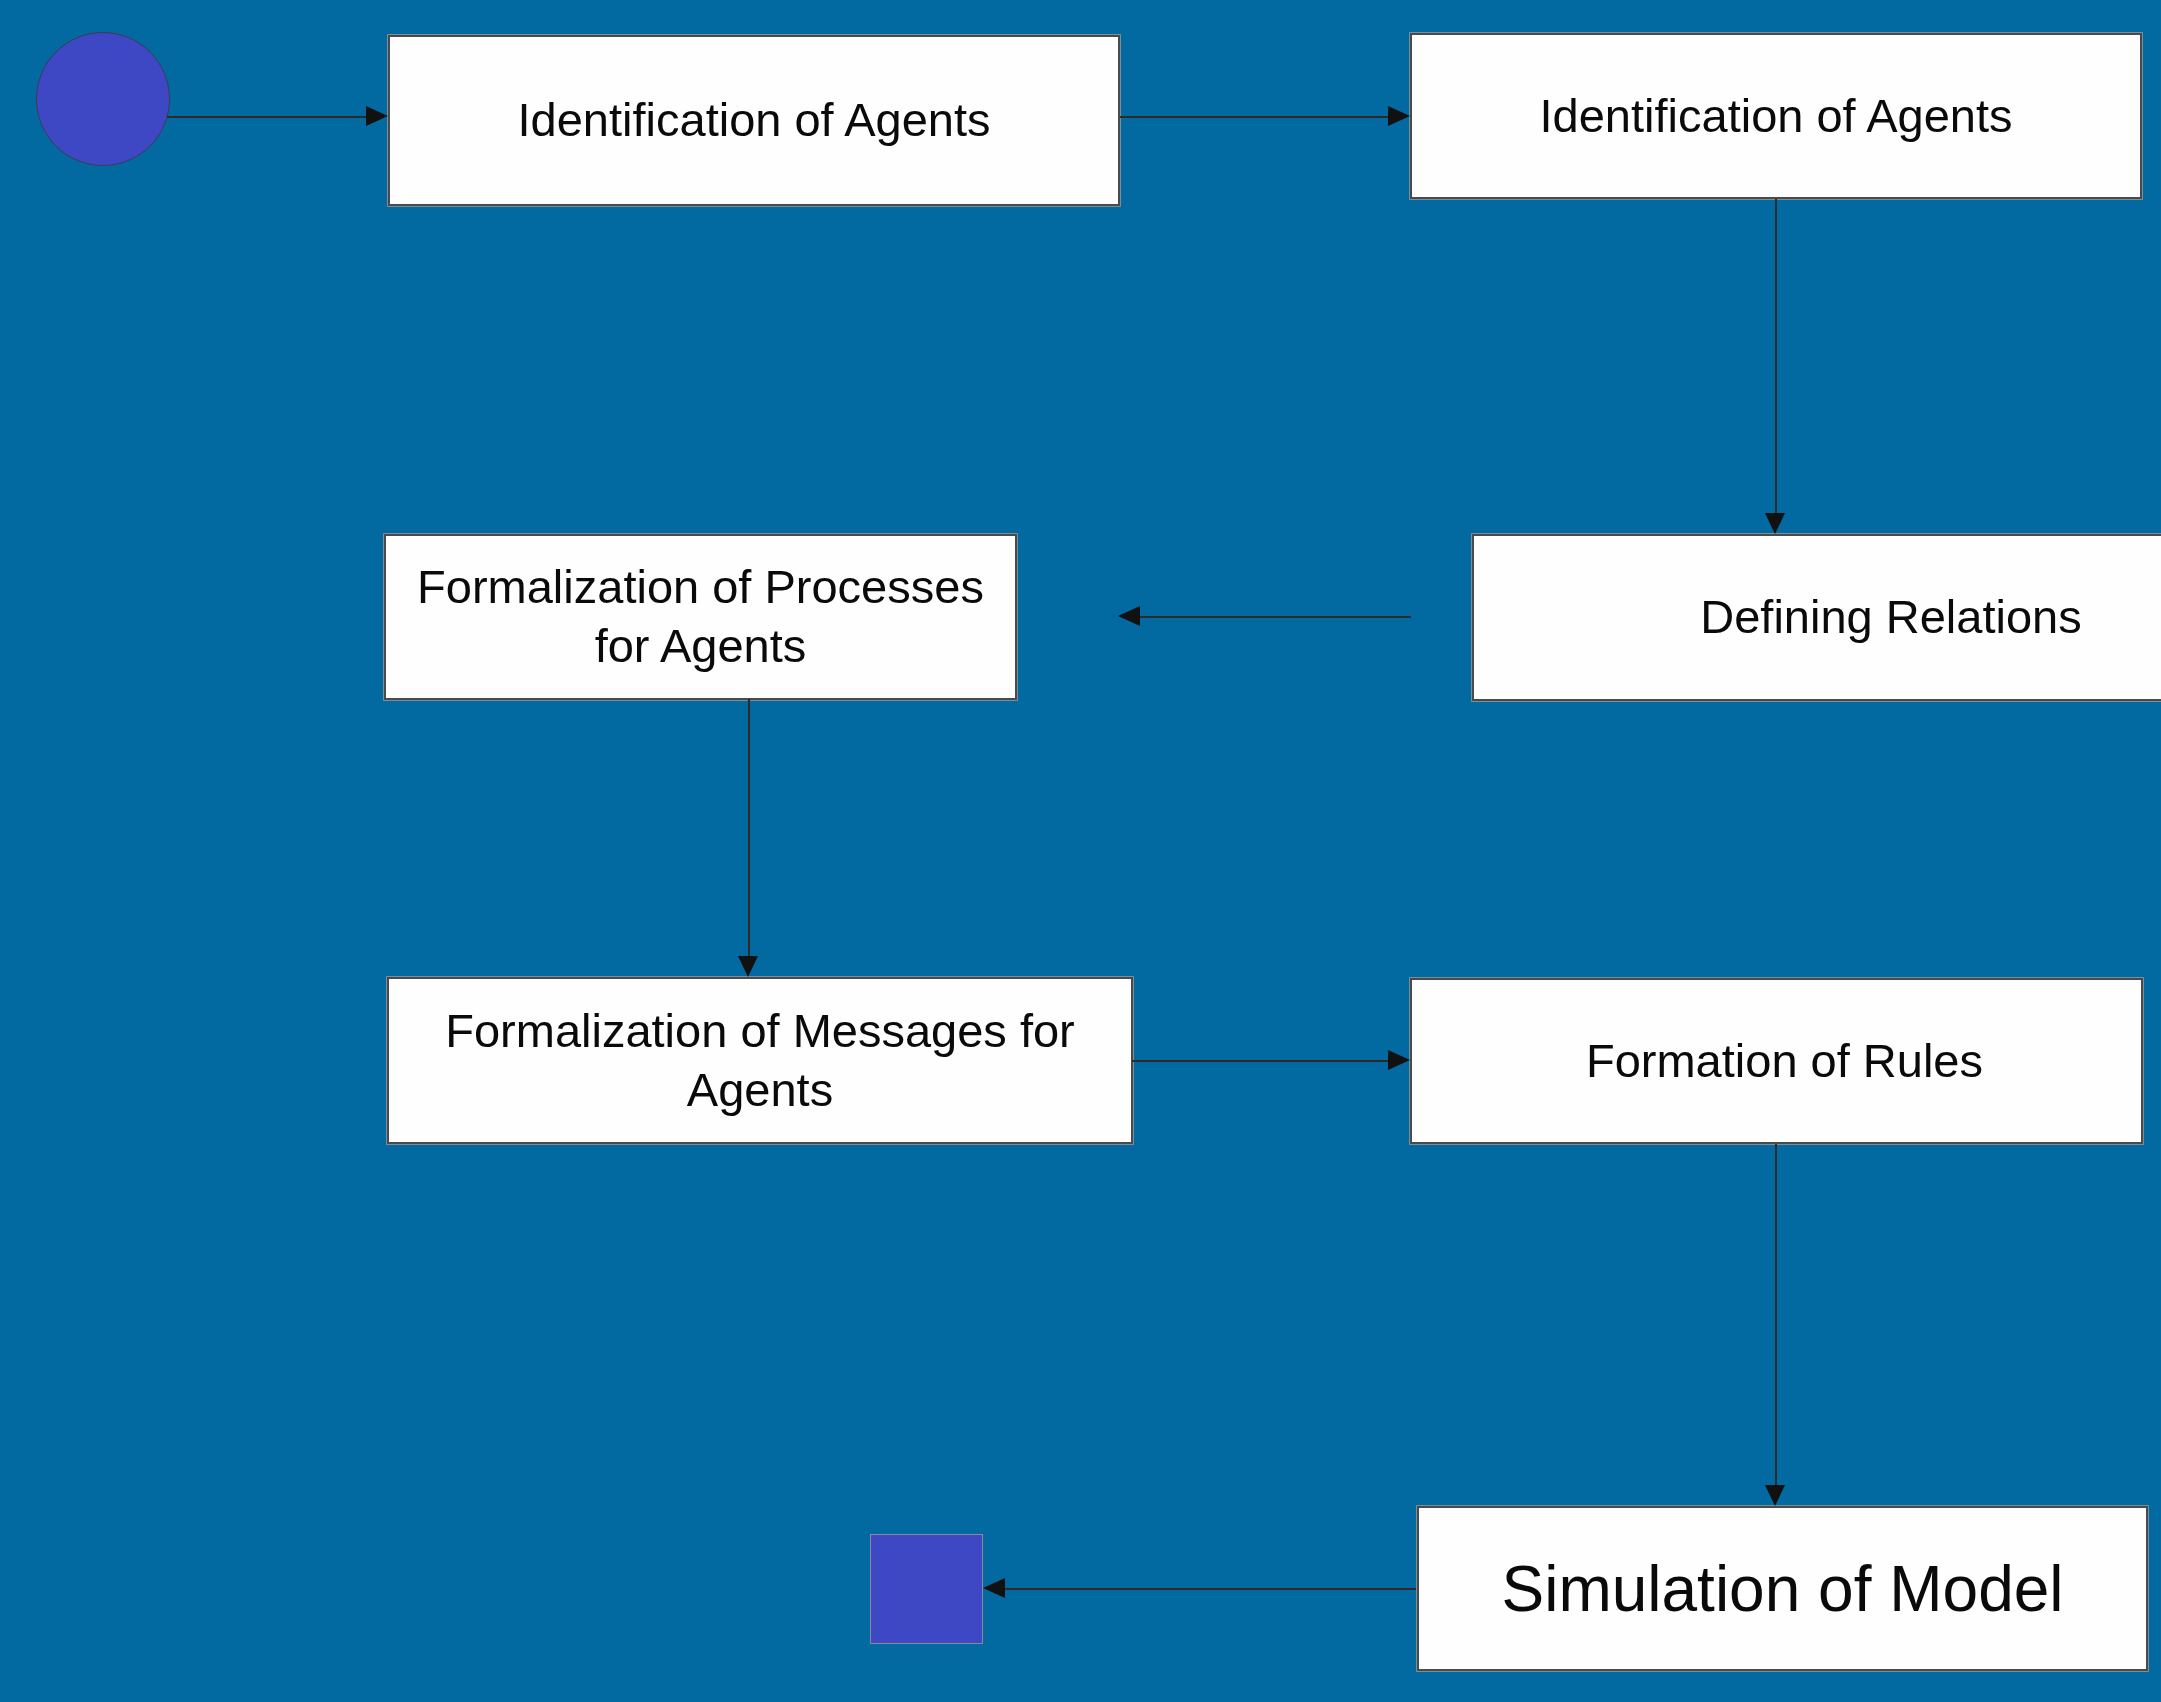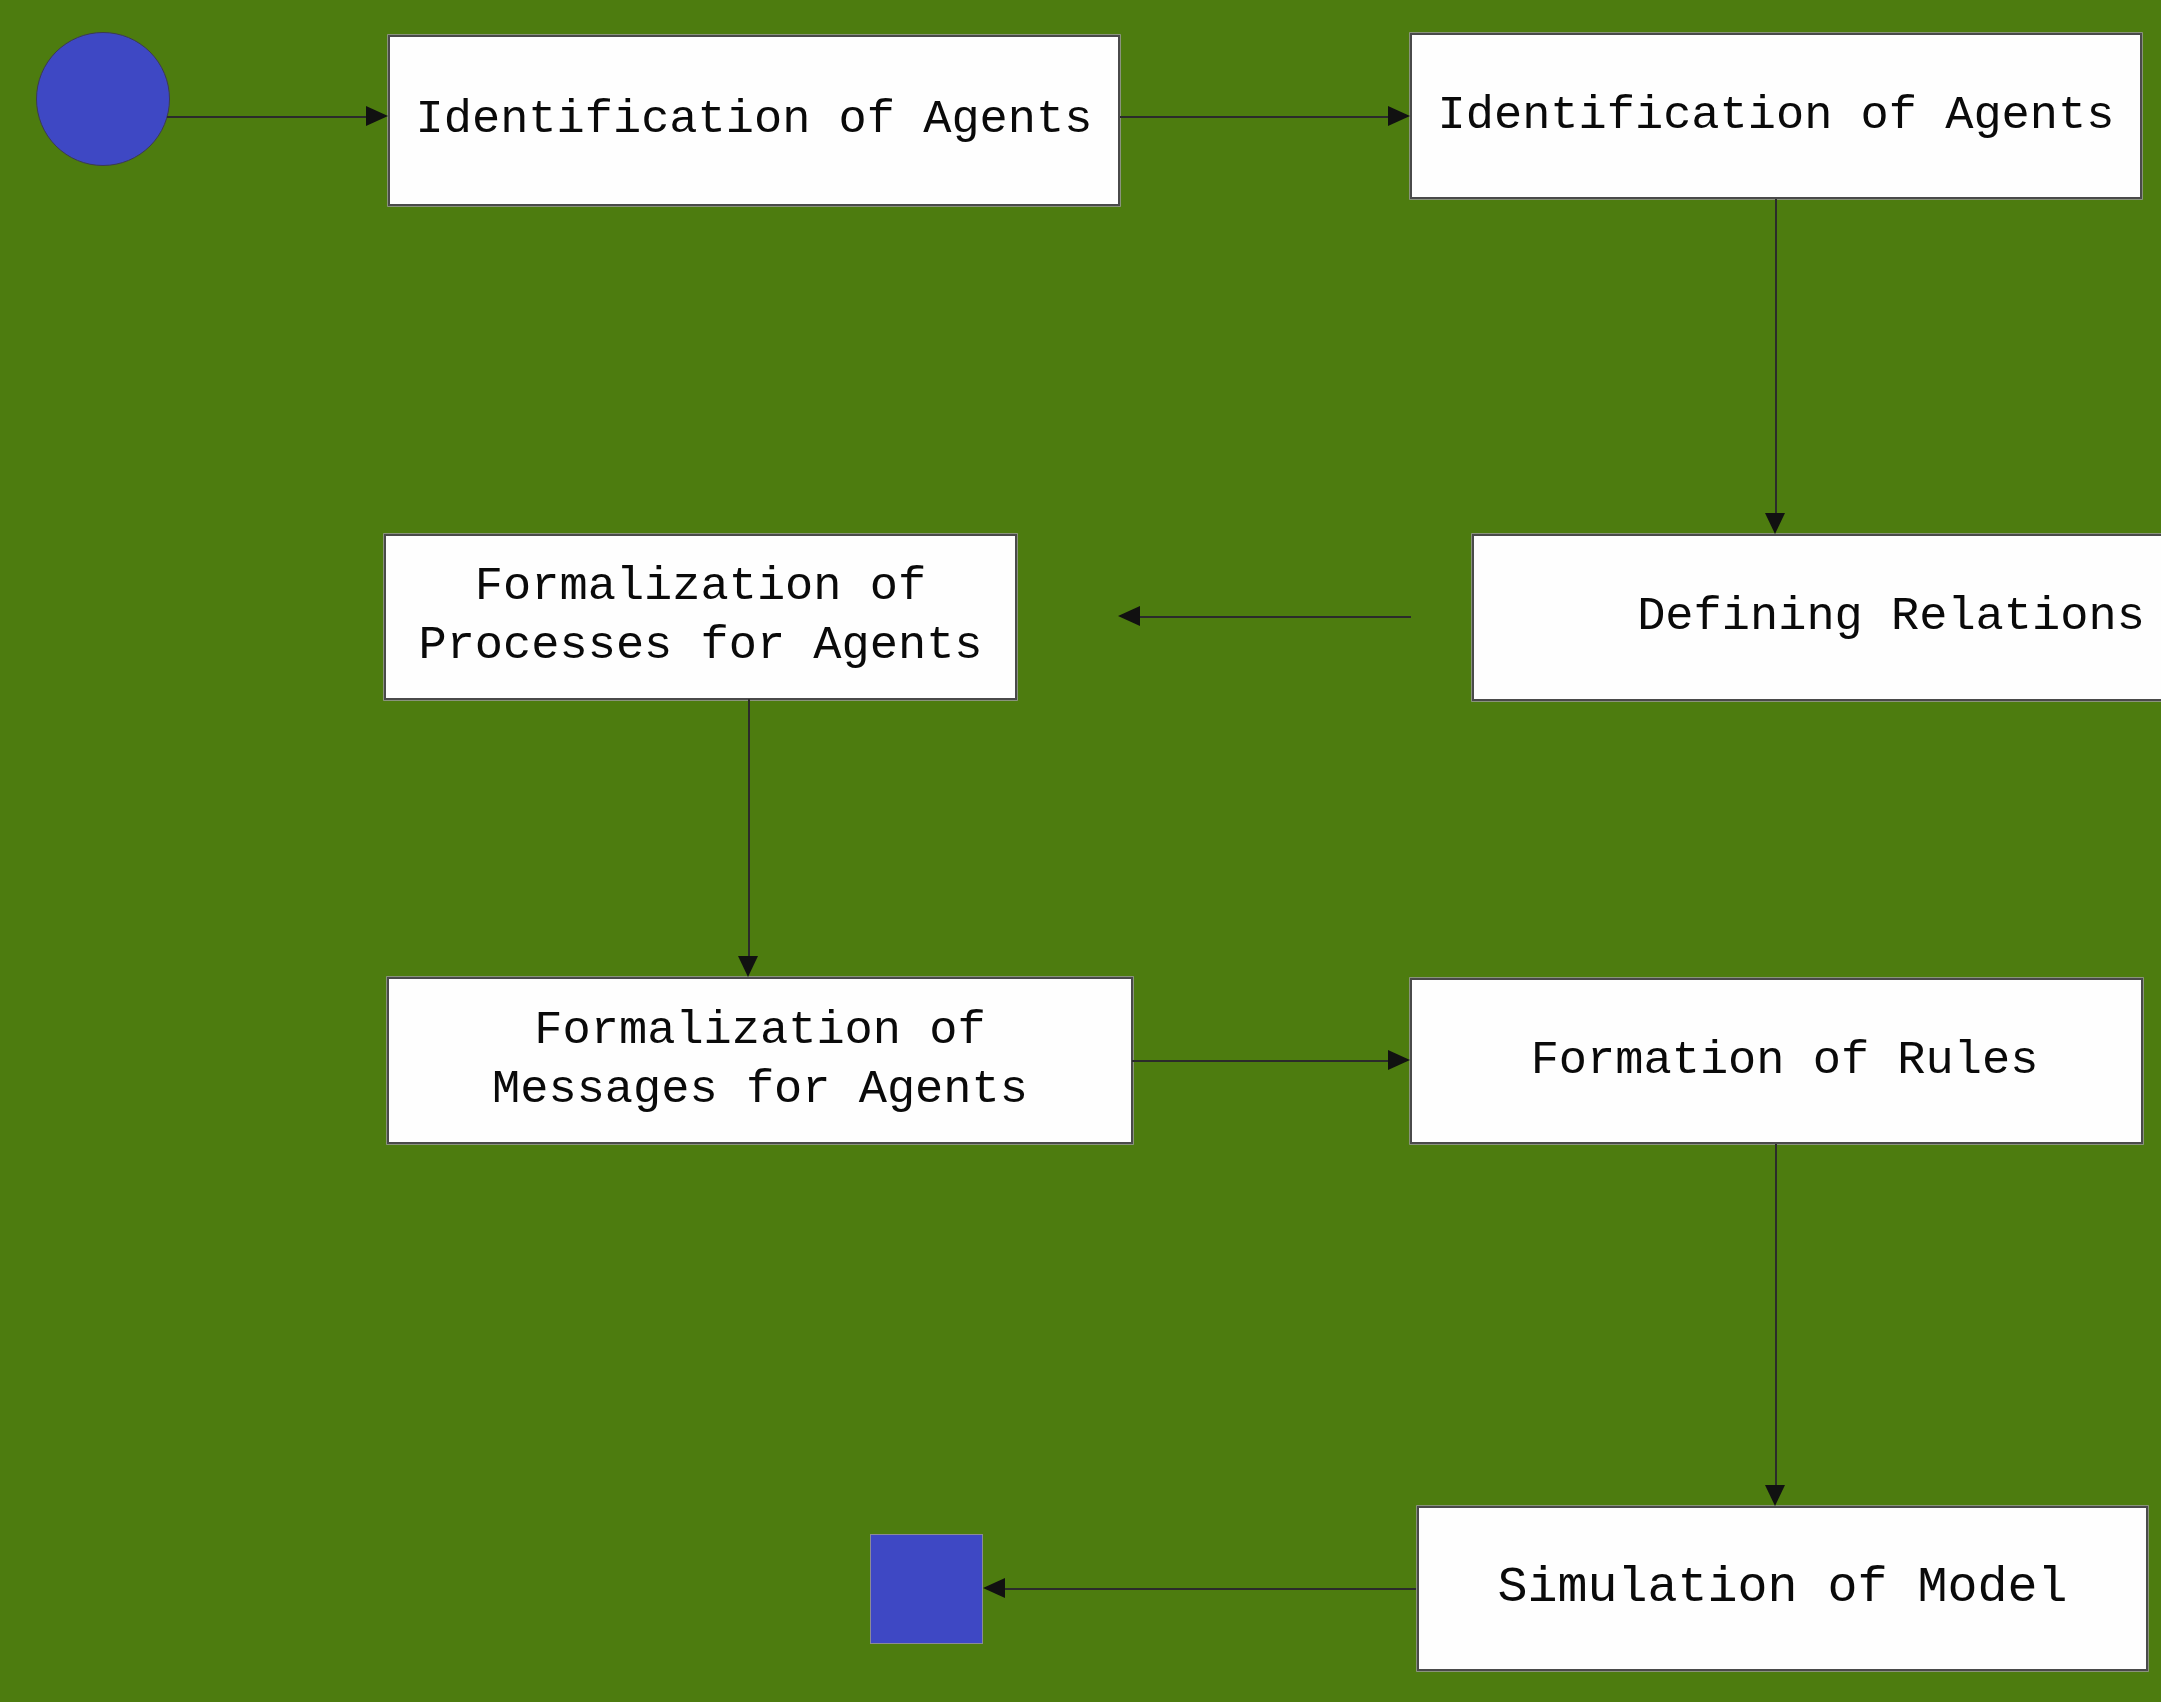--- a/index.html
+++ b/index.html
@@ -4,43 +4,43 @@
 <style>
   html, body {
     margin: 0;
     padding: 0;
     background: #ffffff;
   }
   .canvas {
     position: relative;
     width: 2161px;
     height: 1703px;
-    background: #4d7c0f;
-    font-family: Liberation Mono, monospace;
+    background: #0369a1;
+    font-family: Liberation Sans, sans-serif;
     overflow: hidden;
   }
   .node-box {
     position: absolute;
     background: #fefefe;
     border: 2.4px solid #4a4a4a;
     box-shadow: 0 0 0 0.8px #9a9a9a;
     display: flex;
     align-items: center;
     justify-content: center;
     box-sizing: border-box;
   }
   .node-label {
     font-size: 47px;
     line-height: 1.25;
     color: #0a0a0a;
     text-align: center;
     padding: 0 24px;
   }
   .node-label.large {
-    font-size: 50px;
+    font-size: 64px;
   }
   .start-circle {
     position: absolute;
     left: 36px;
     top: 32px;
     width: 134px;
     height: 134px;
     border-radius: 50%;
     border: 1.6px solid #3c3c50;
     box-sizing: border-box;

